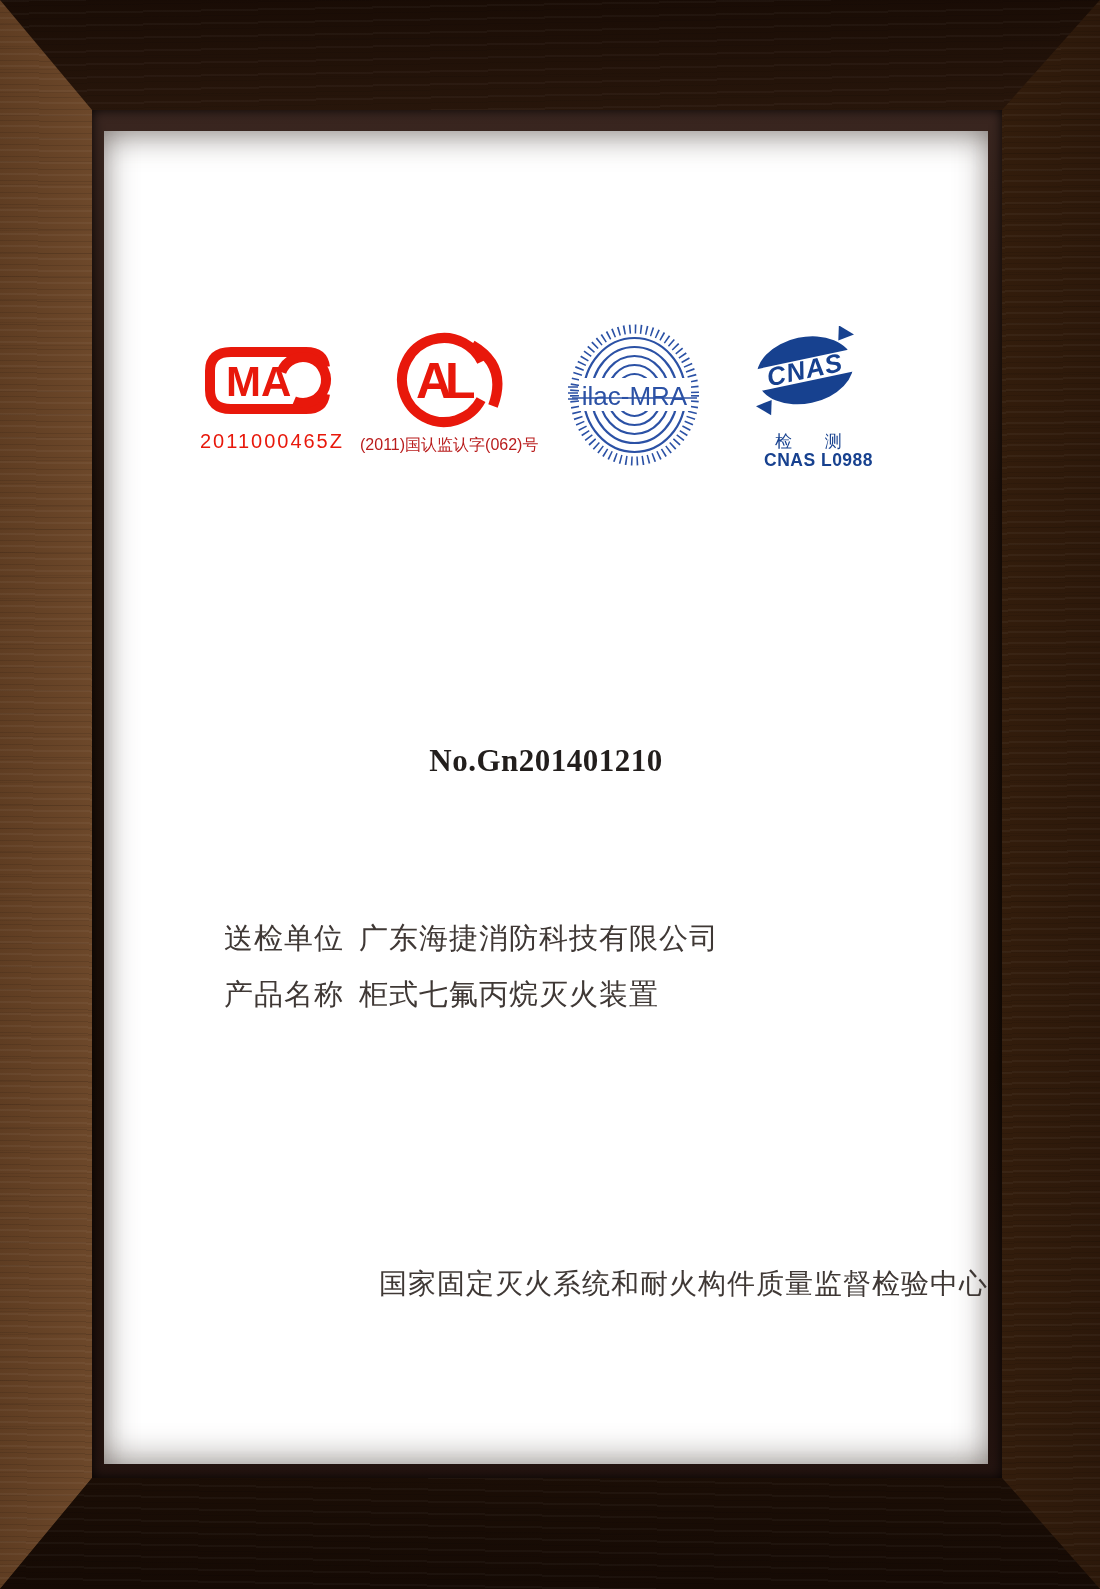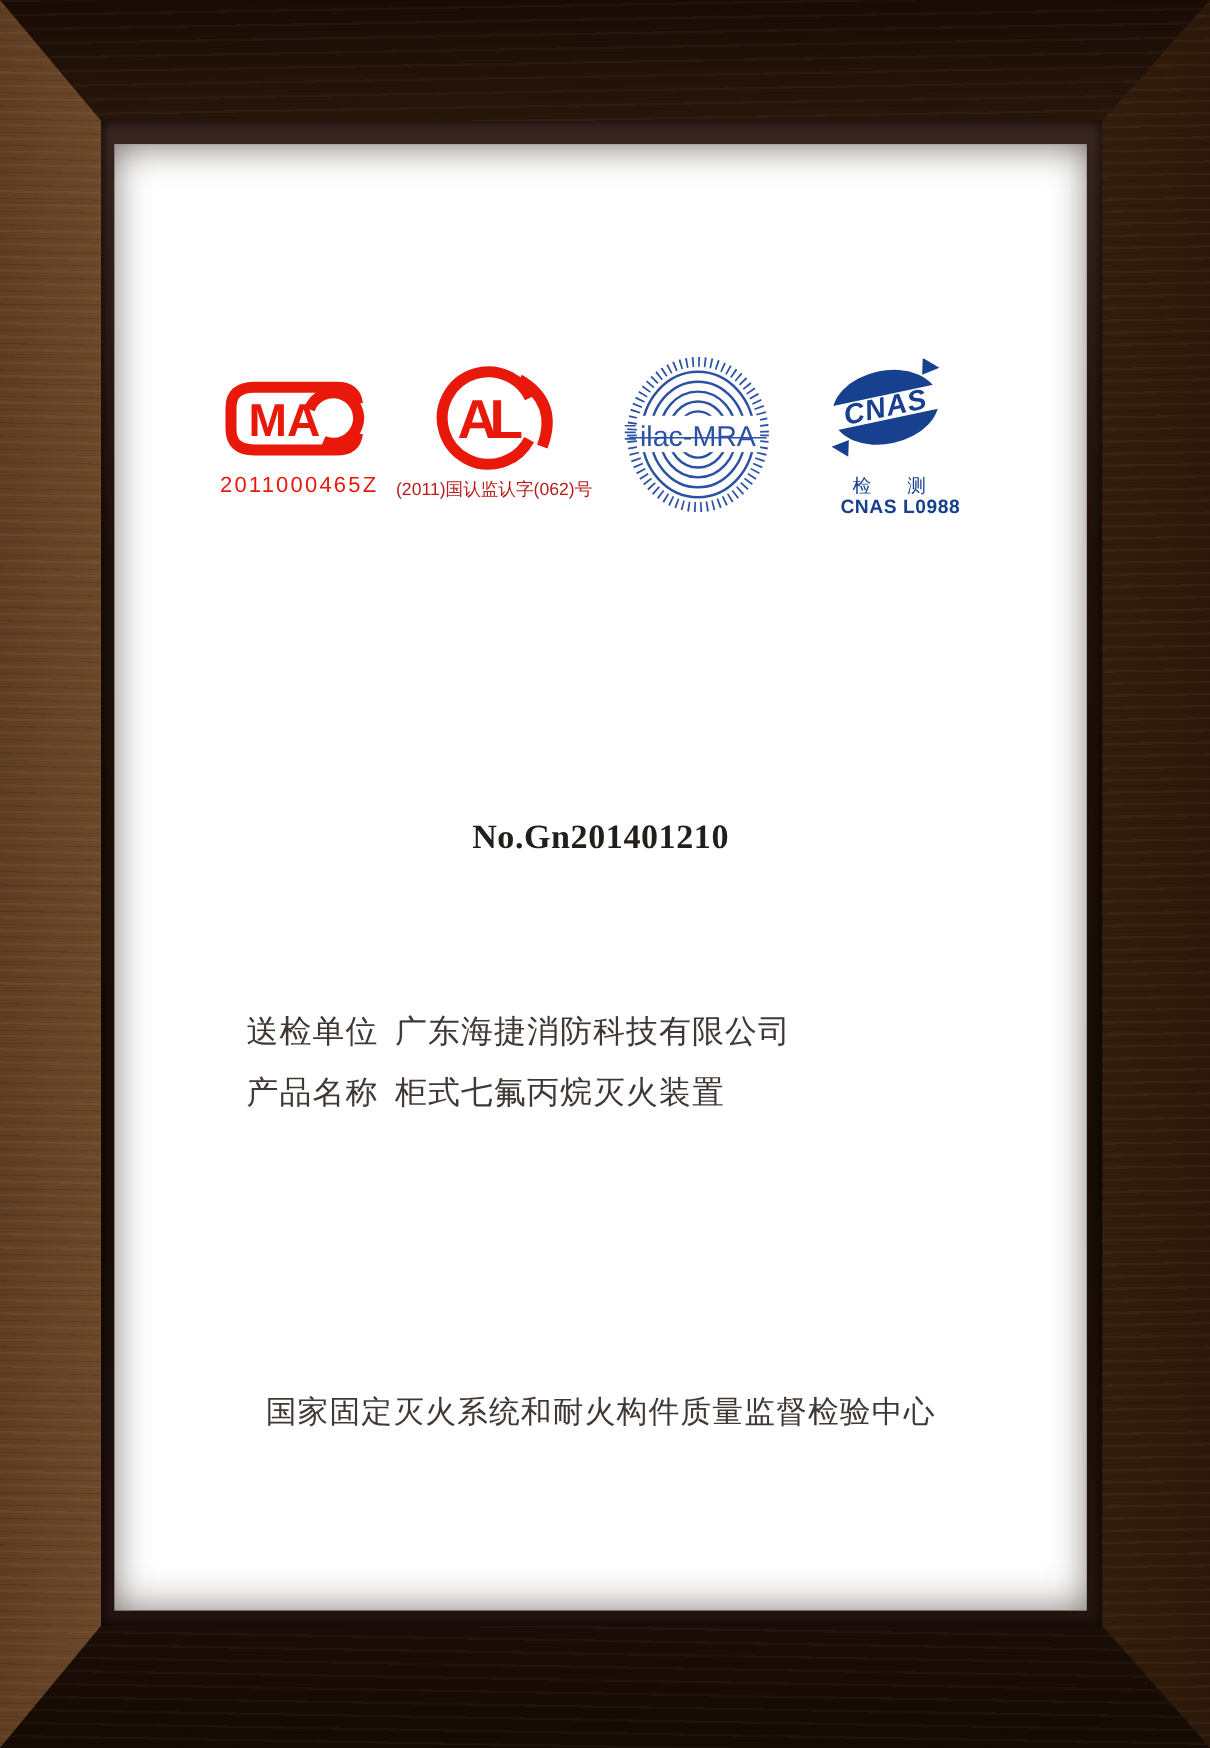--- a/index.html
+++ b/index.html
@@ -64,21 +64,21 @@
   }
   .report-no{
     position:absolute;left:0;top:612px;width:100%;text-align:center;
     font-family:"Liberation Serif",serif;font-weight:700;
     font-size:31px;color:#221e1c;letter-spacing:0.5px;
   }
   .fields{position:absolute;left:120px;top:752px;margin-top:40px;}
   .field-row{height:30px;line-height:30px;margin-bottom:26px;font-size:29px;color:#3f3835;letter-spacing:1px;white-space:nowrap;}
   .field-value{margin-left:15px;}
   .issuer{
-    position:absolute;left:0;top:1134px;width:100%;text-align:center;
+    position:absolute;left:0;top:1134px;width:100%;text-align:right;
     font-size:28px;color:#3f3835;letter-spacing:1px;white-space:nowrap;
   }
   svg text{font-family:"Liberation Sans",sans-serif;}
 </style>
 </head>
 <body>
 
 <div id="canvas">
 
   <div class="frame-piece frame-top"></div>

